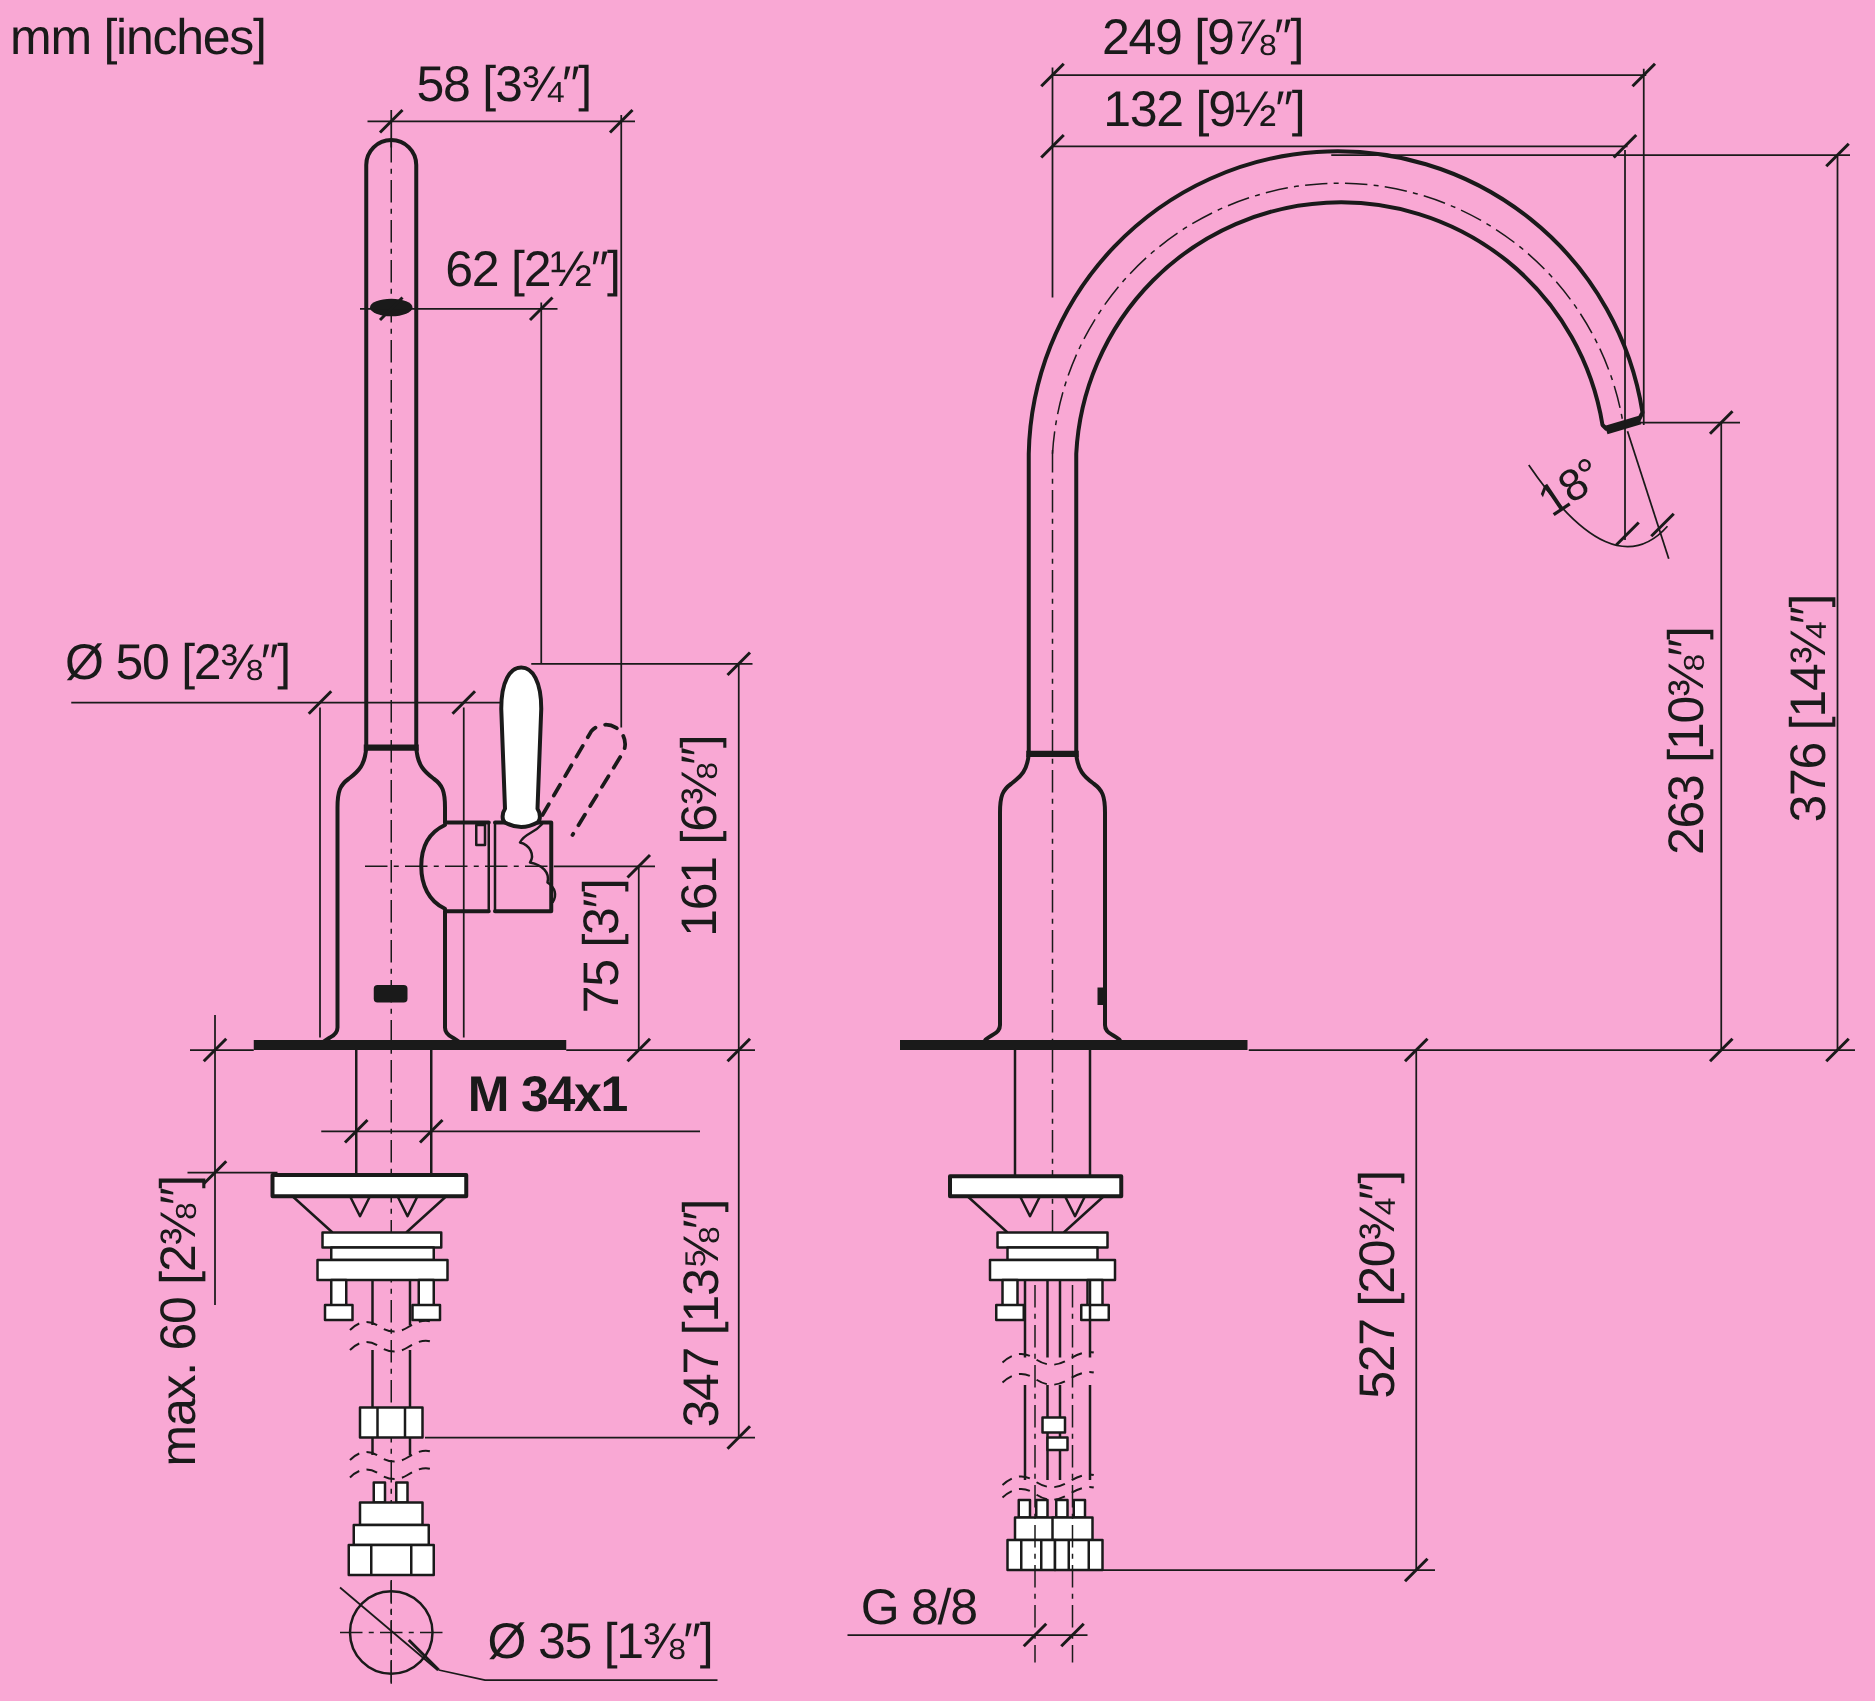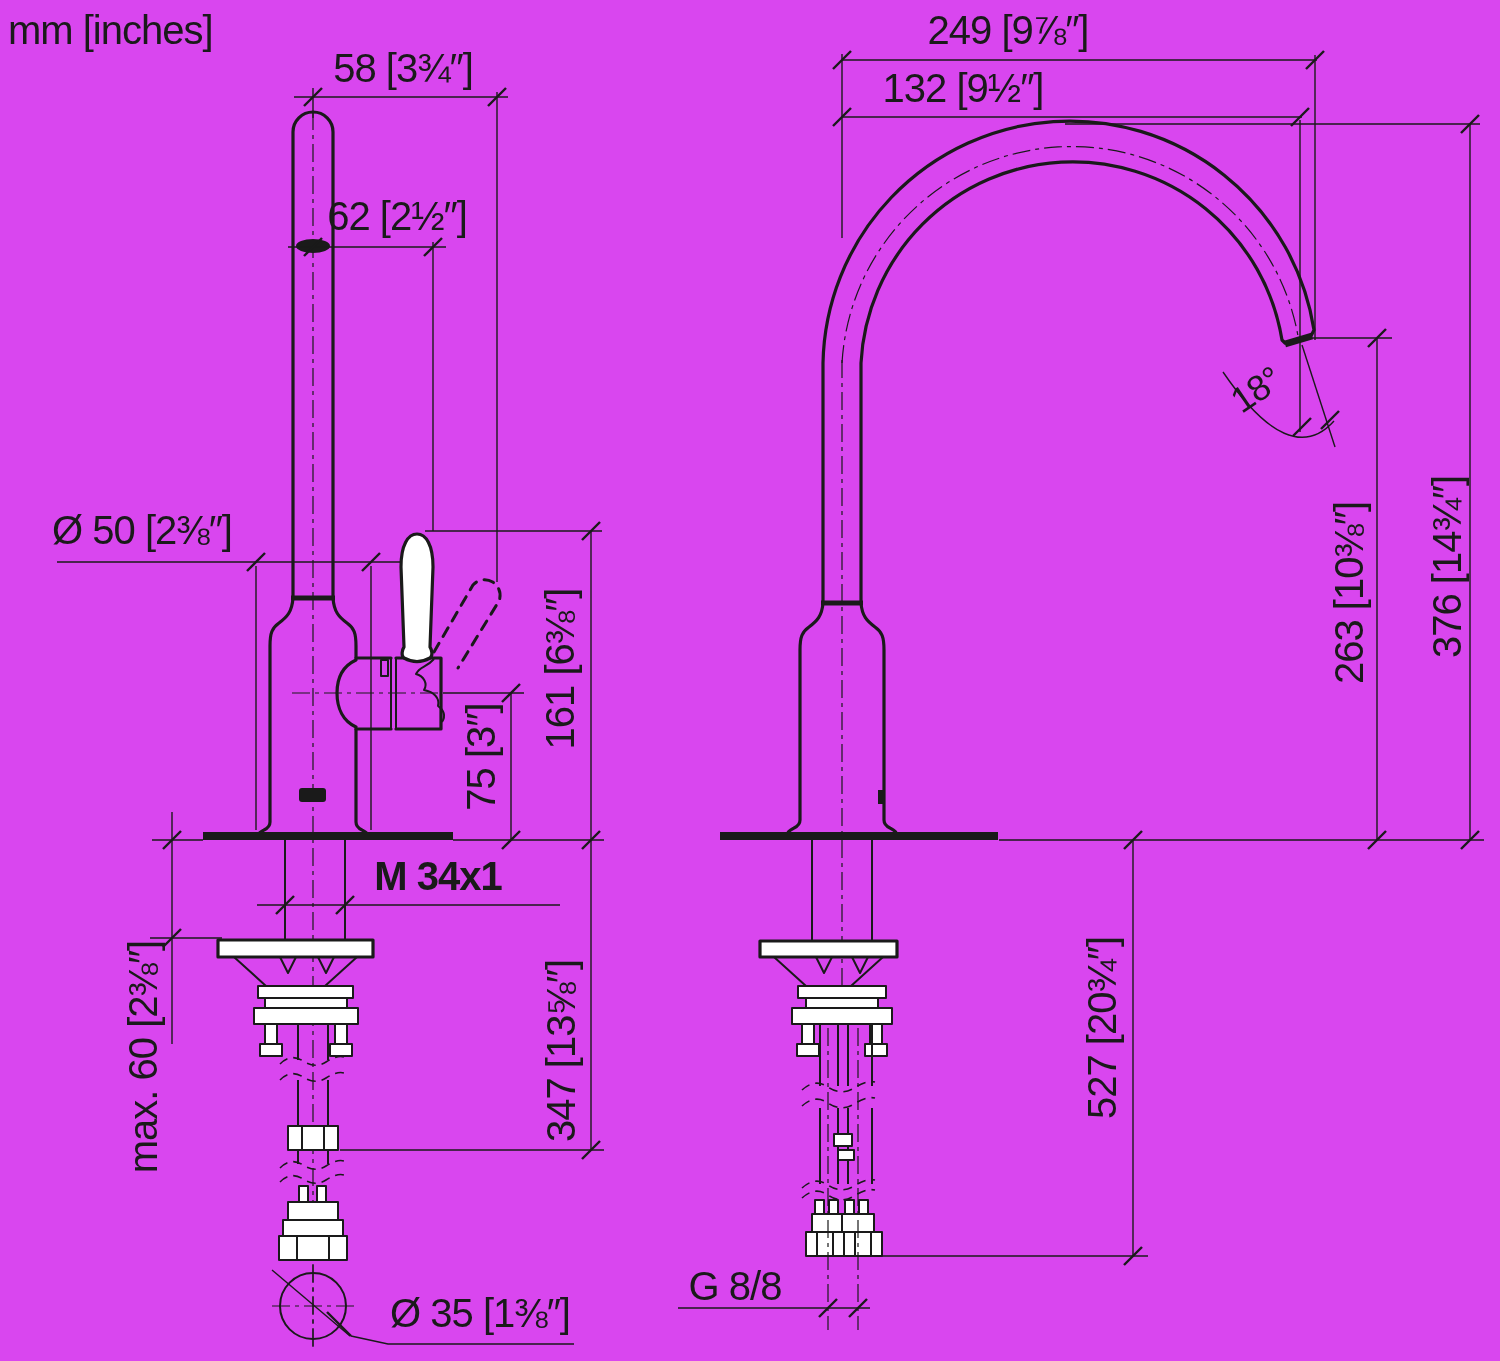--- a/index.html
+++ b/index.html
@@ -1,16 +1,16 @@
 <!DOCTYPE html>
 <html><head>
 <meta charset="utf-8">
 <style>
   html,body{margin:0;padding:0;background:#fff;}
-  .stage{position:relative;width:1500px;height:1361px;background:#d946ef;overflow:hidden;
+  .stage{position:relative;width:1500px;height:1361px;background:#f9a8d4;overflow:hidden;
          font-family:"Liberation Sans", sans-serif;}
   svg{position:absolute;left:0;top:0;}
   .o3{stroke:#1a1a1a;stroke-width:3.2;fill:none;stroke-linejoin:round;stroke-linecap:round;}
   .o2{stroke:#1a1a1a;stroke-width:2;fill:none;stroke-linejoin:round;}
   .fw{fill:#ffffff;}
   .dim{stroke:#1a1a1a;stroke-width:1.4;fill:none;}
   .tick{stroke:#1a1a1a;stroke-width:2.4;}
   .cl{stroke:#1a1a1a;stroke-width:1.2;stroke-dasharray:18 5 4 5;fill:none;}
   .dash{stroke:#1a1a1a;stroke-width:3;stroke-dasharray:10 8;fill:none;stroke-linecap:round;}
   .br{stroke:#1a1a1a;stroke-width:1.6;stroke-dasharray:9 6;fill:none;}
@@ -234,29 +234,29 @@
       <line class="tick" x1="849" y1="1317" x2="867" y2="1299"></line>
       <line class="tick" x1="1293" y1="436" x2="1311" y2="418"></line>
       <line class="tick" x1="1321" y1="429" x2="1339" y2="411"></line>
     </g>
   </g>
 </svg>
 
   <div class="lbl units" style="left:8px;top:10px;">mm [inches]</div>
 
   <div class="lbl" style="left:403px;top:68px;">58 [3¾″]</div>
-  <div class="lbl" style="left:397px;top:216px;">62 [2½″]</div>
+  <div class="lbl" style="left:426px;top:216px;">62 [2½″]</div>
   <div class="lbl" style="left:142px;top:530px;">Ø 50 [2⅜″]</div>
   <div class="lbl rot" style="left:560px;top:669px;">161 [6⅜″]</div>
   <div class="lbl rot" style="left:481px;top:757px;">75 [3″]</div>
   <div class="lbl" style="left:438px;top:876px;font-weight:bold;">M 34x1</div>
   <div class="lbl rot" style="left:143px;top:1057px;">max. 60 [2⅜″]</div>
   <div class="lbl rot" style="left:561px;top:1051px;">347 [13⅝″]</div>
   <div class="lbl" style="left:480px;top:1313px;">Ø 35 [1⅜″]</div>
 
-  <div class="lbl" style="left:962px;top:30px;margin-left:46px;">249 [9⅞″]</div>
+  <div class="lbl" style="left:962px;top:30px;">249 [9⅞″]</div>
   <div class="lbl" style="left:963px;top:88px;">132 [9½″]</div>
   <div class="lbl a18" style="left:1256px;top:390px;">18°</div>
   <div class="lbl rot" style="left:1349px;top:593px;">263 [10⅜″]</div>
   <div class="lbl rot" style="left:1447px;top:567px;">376 [14¾″]</div>
   <div class="lbl rot" style="left:1102px;top:1028px;">527 [20¾″]</div>
   <div class="lbl" style="left:735px;top:1286px;">G 8/8</div>
 </div>
 
 </body></html>

